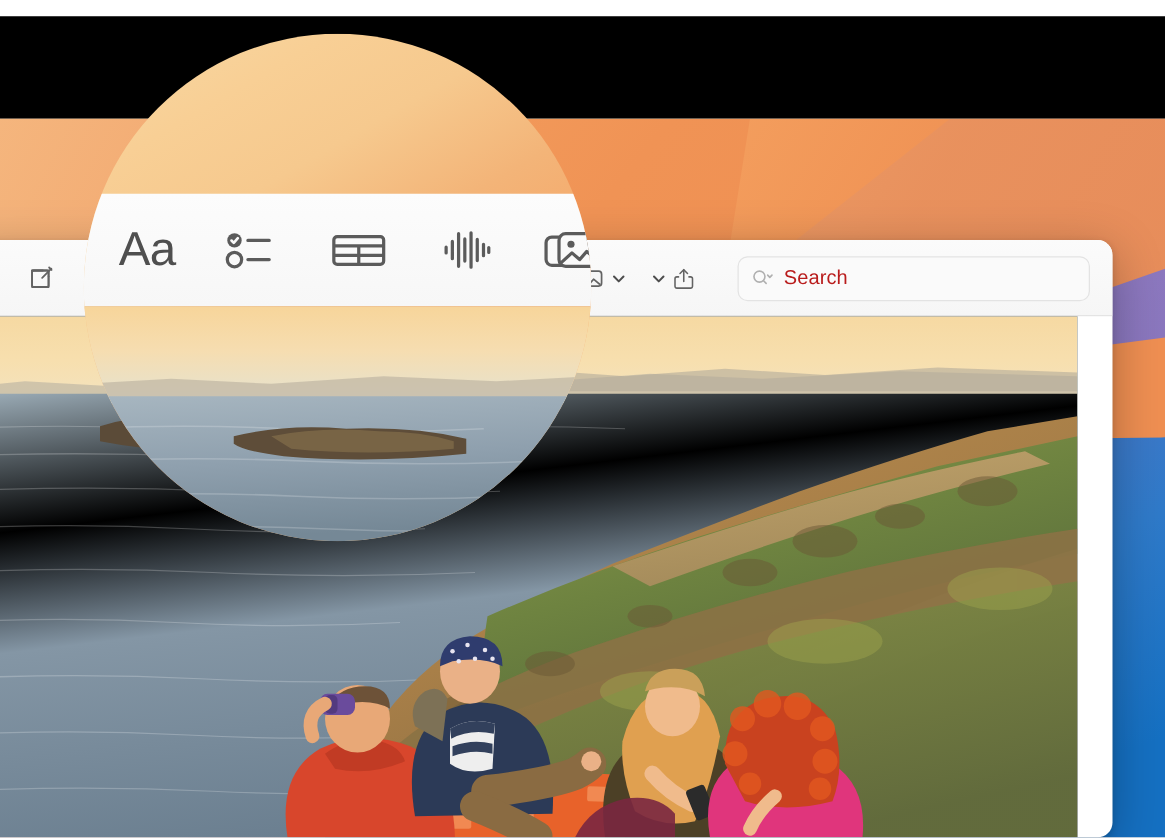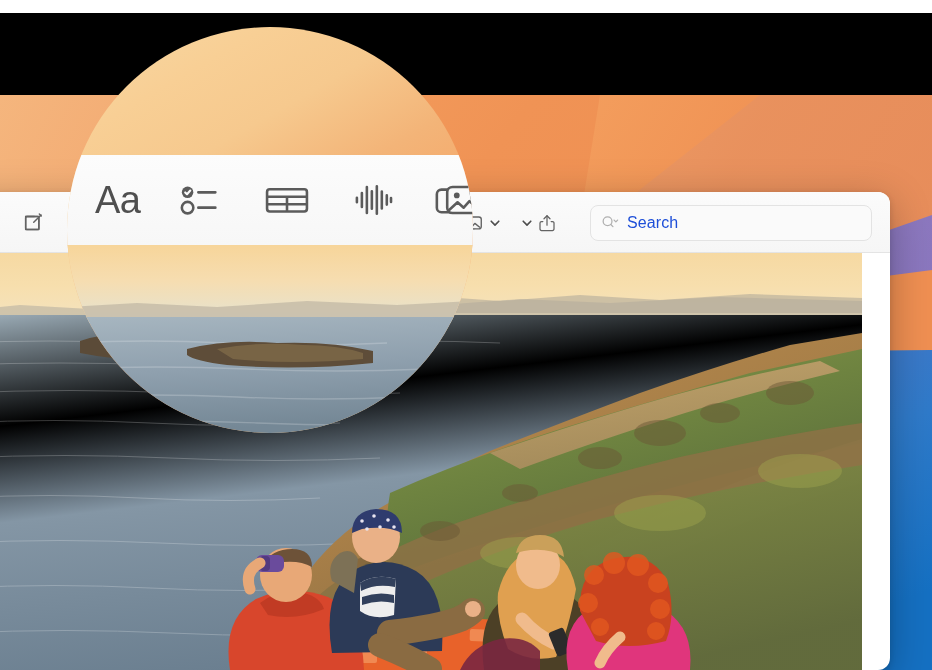--- a/index.html
+++ b/index.html
@@ -85,21 +85,21 @@
   .search-field {
     width:282px; height:36px;
     border:1px solid #e3e3e3;
     background:#fafafa;
     border-radius:8px;
     display:flex; align-items:center;
     padding:0 10px;
     gap:7px;
   }
   .search-field .sf-text {
-    font-size:16px; color:#1d4ed8; letter-spacing:0.1px;
+    font-size:16px; color:#b91c1c; letter-spacing:0.1px;
   }
 
   
   .photo-body {
     position:relative;
     width:902px;
     height:417px;
     overflow:hidden;
     background:#7e8b93;
   }

